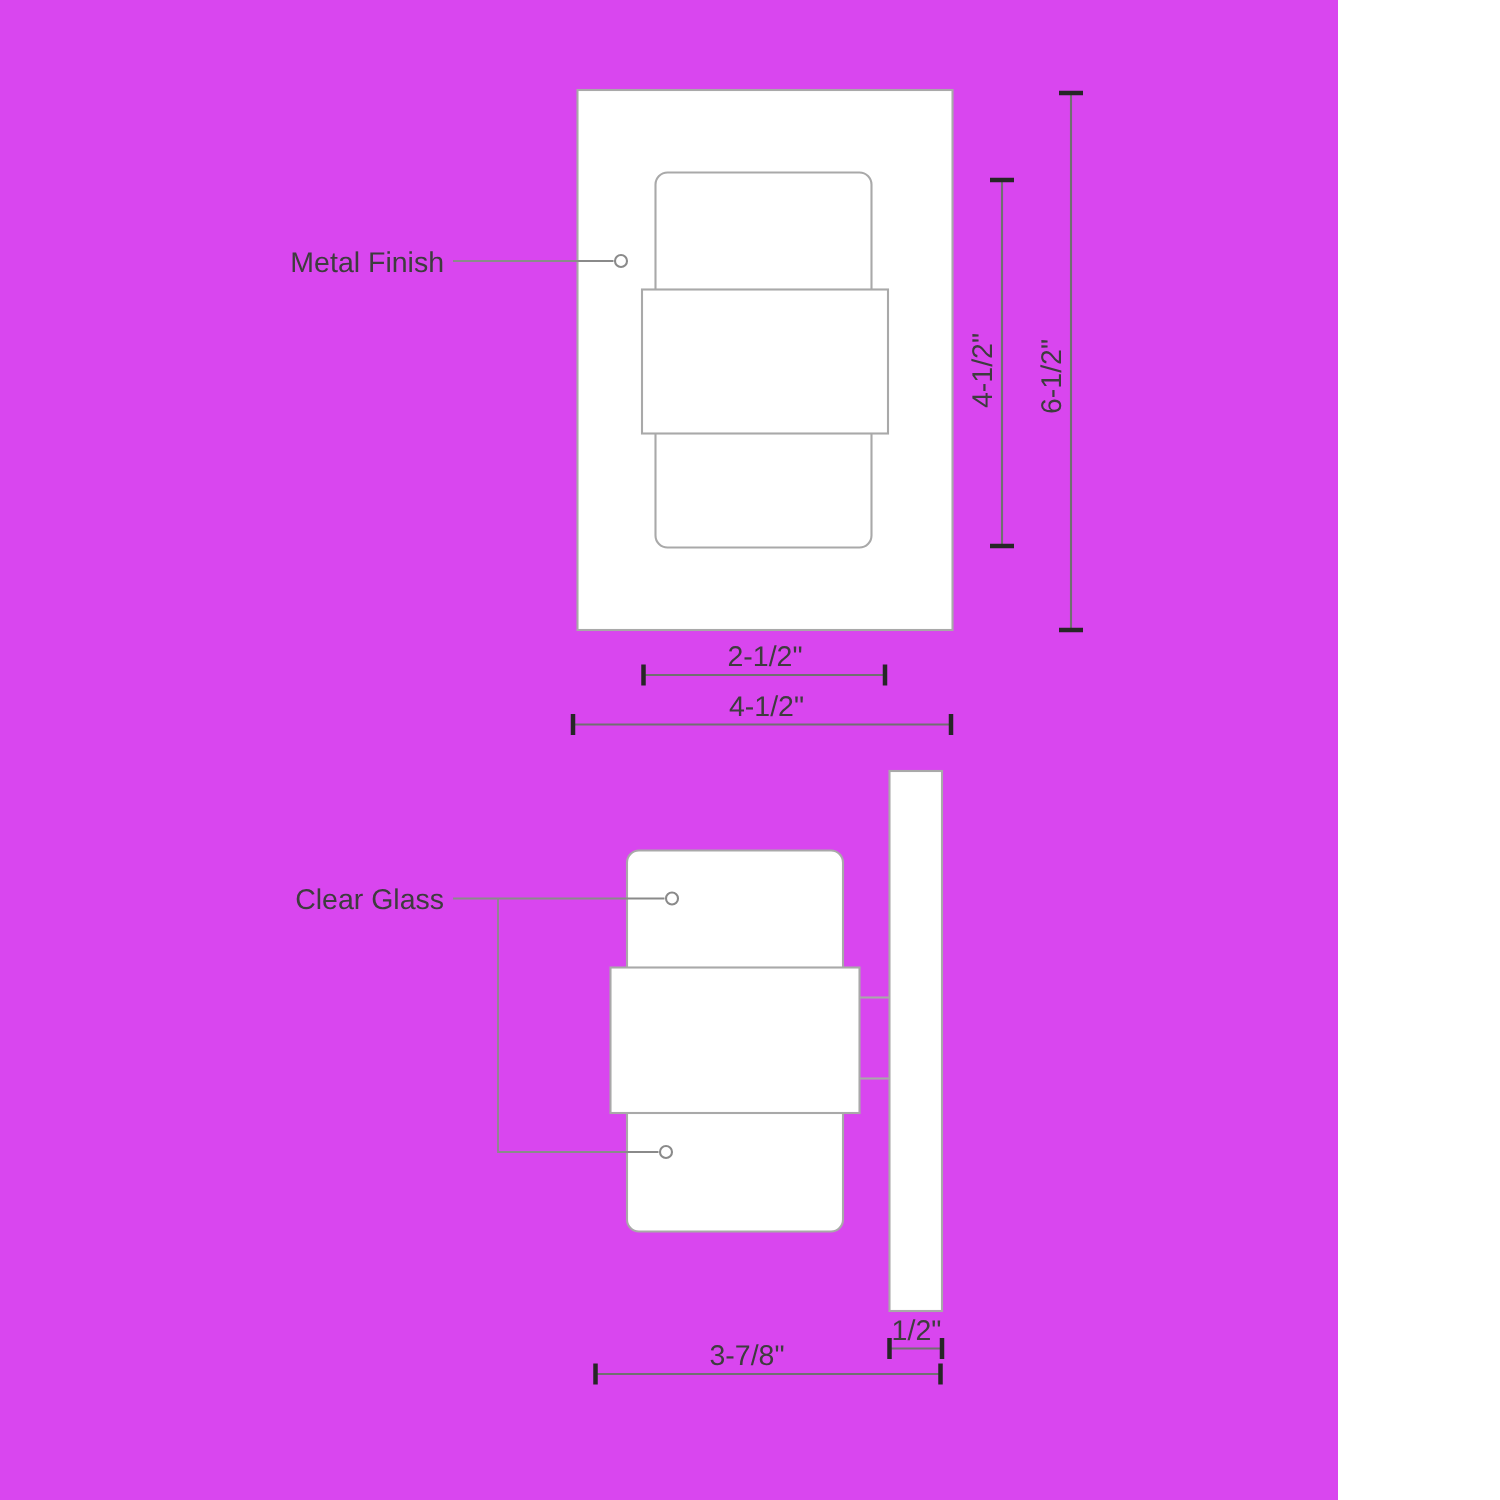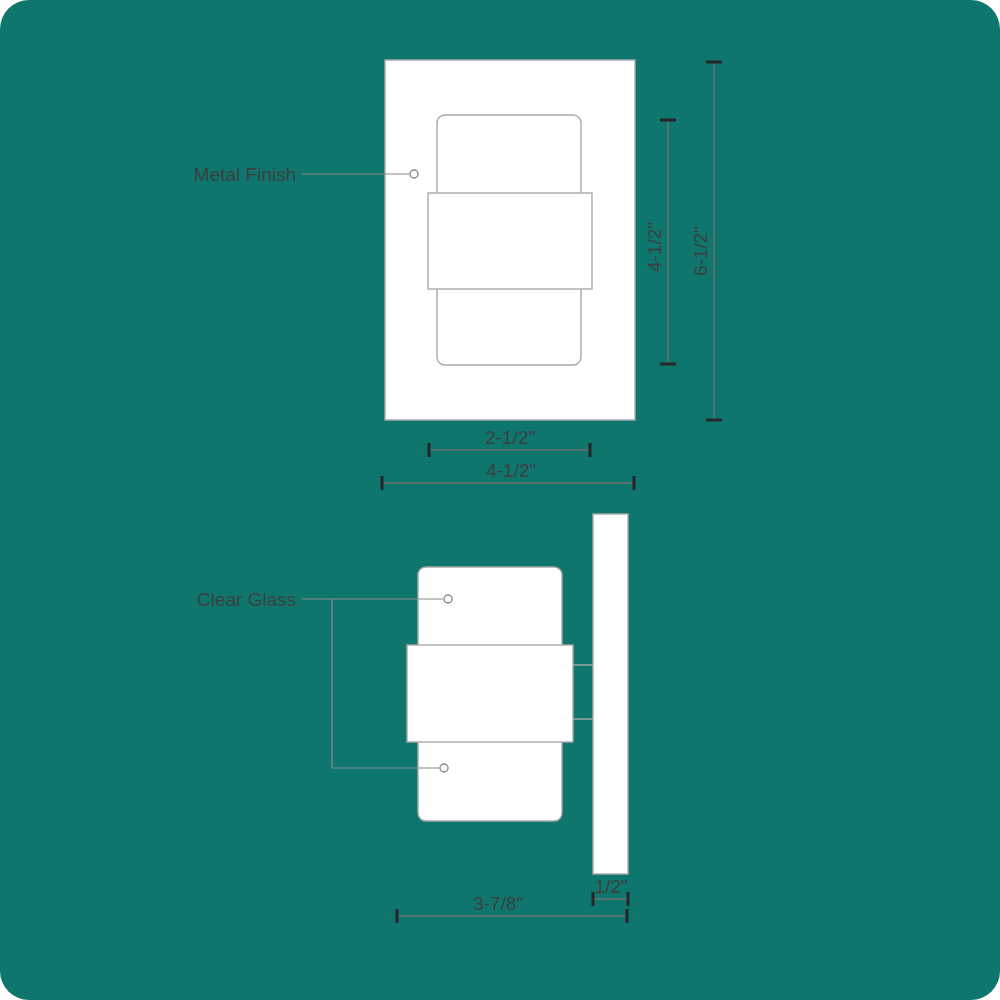--- a/index.html
+++ b/index.html
@@ -4,25 +4,24 @@
 <style>
   html, body {
     margin: 0;
     padding: 0;
     background: #ffffff;
     width: 1000px;
     height: 1000px;
     overflow: hidden;
   }
   .drawing-stage {
-    width: 1000px;
+    width: 892px;
     height: 1000px;
     position: relative;
-    background: #0f766e;
-    border-radius: 29px;
+    background: #d946ef;
   }
   svg { display: block; }
   
   .outline {
     fill: #ffffff;
     stroke: #a9a9a9;
     stroke-width: 1.4;
   }
   
   .dim-line {

